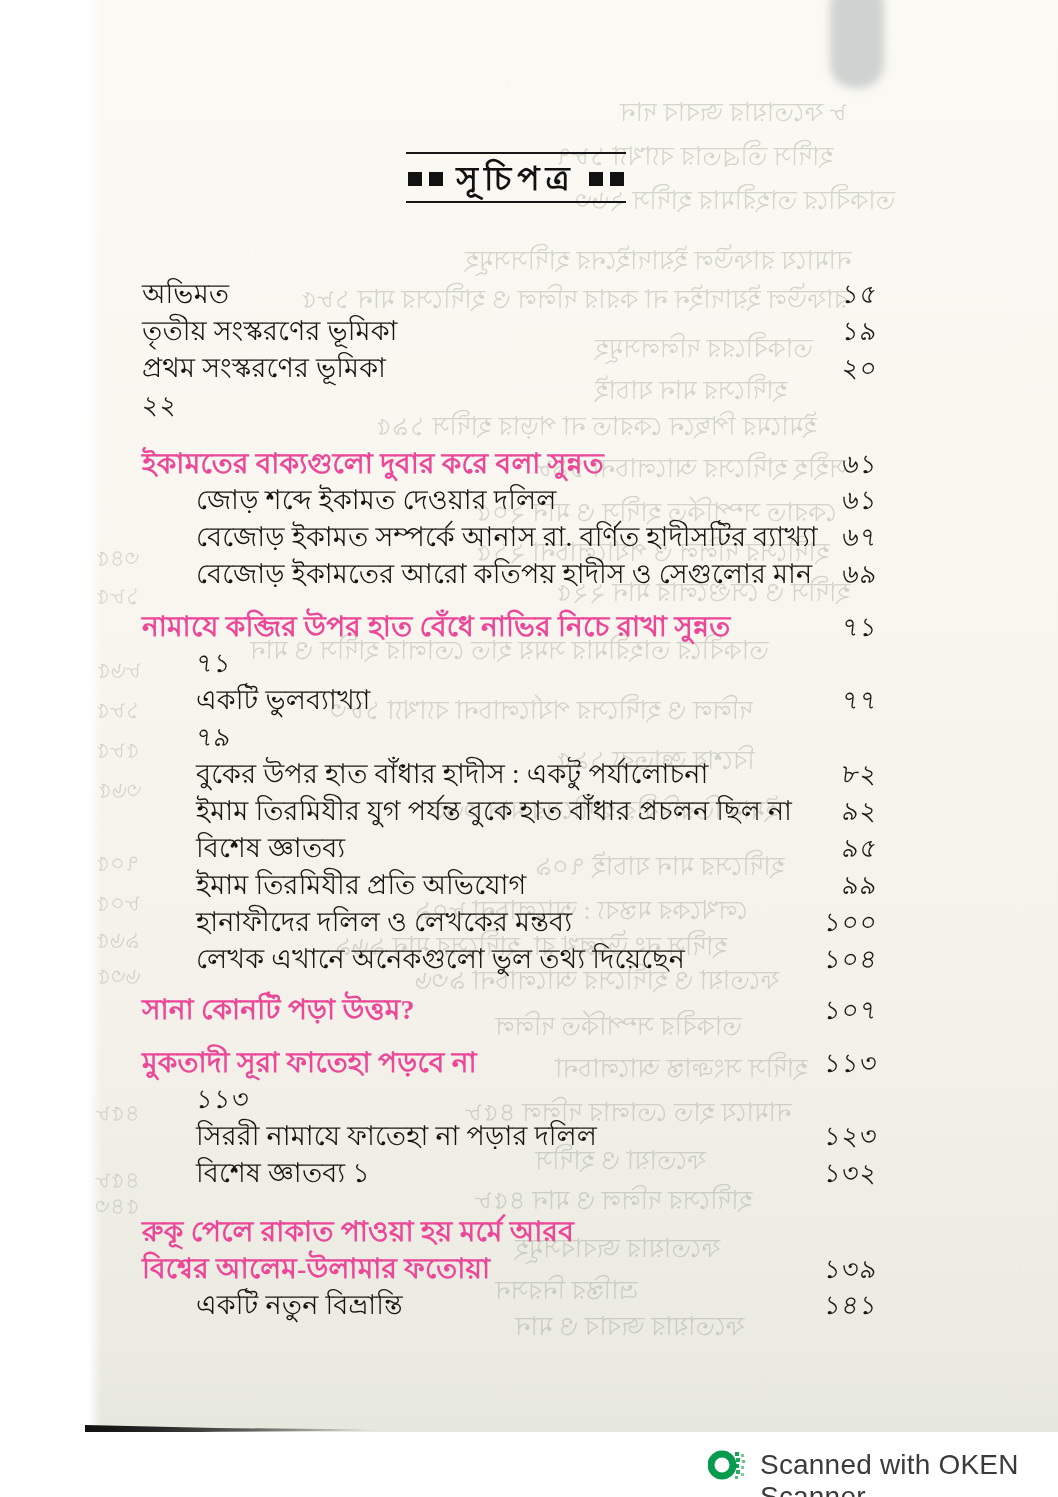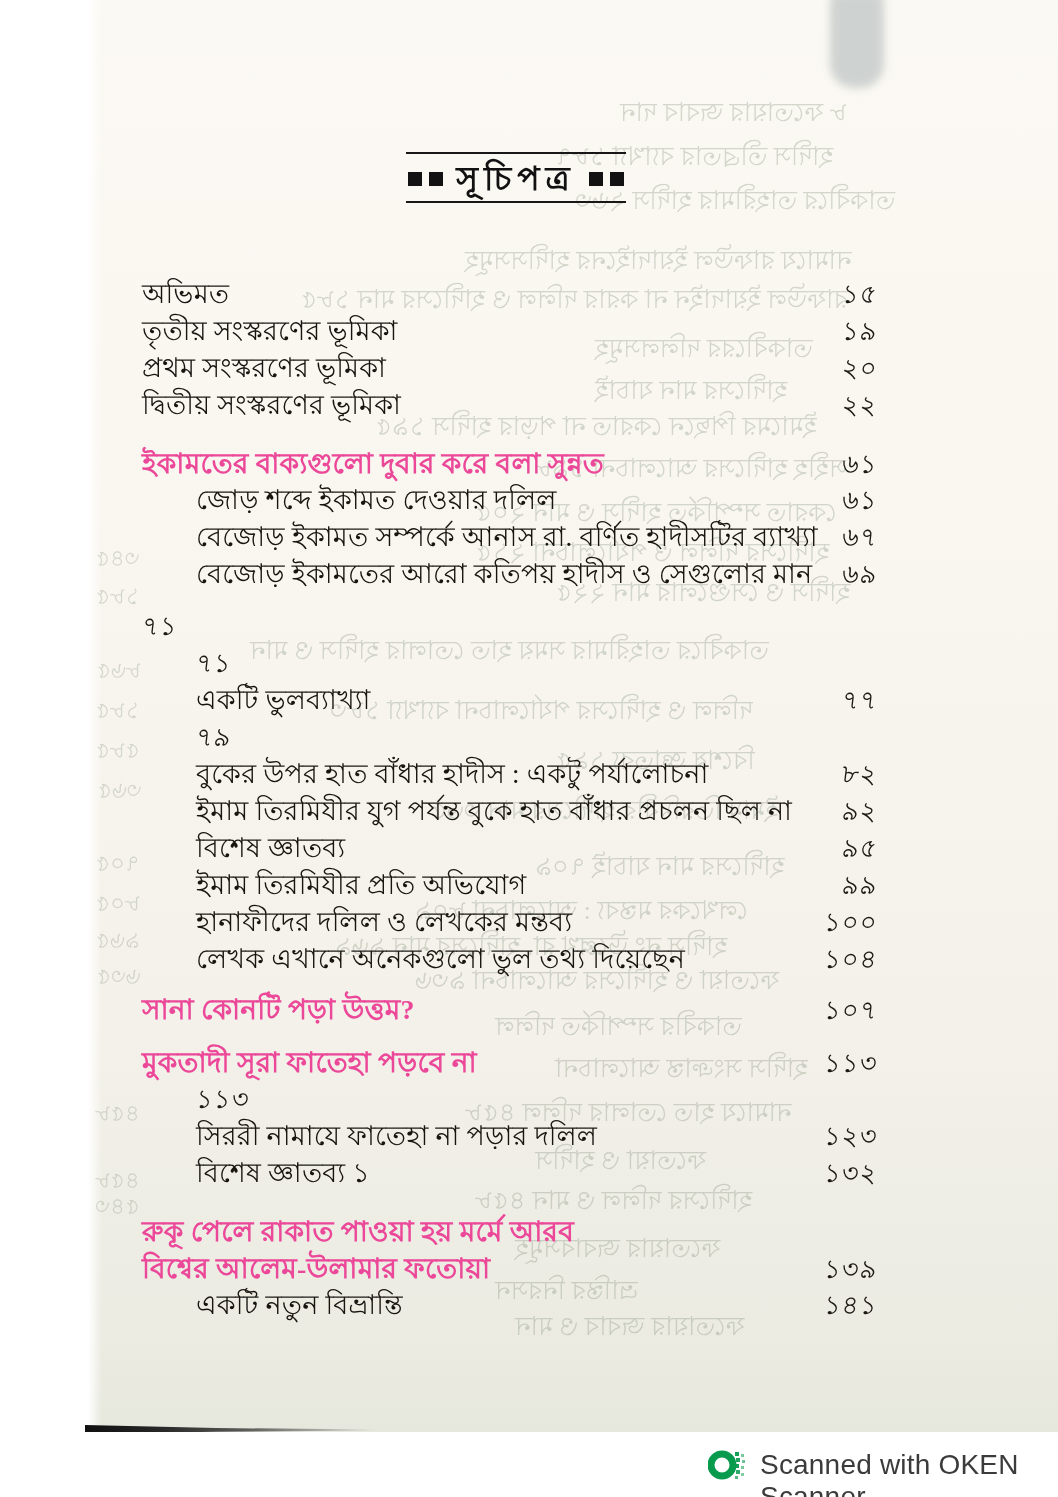--- a/index.html
+++ b/index.html
@@ -154,21 +154,20 @@
       </div>
       <div class="toc-row">
         <span class="toc-label">তৃতীয় সংস্করণের ভূমিকা</span>
         <span class="toc-page">১৯</span>
       </div>
       <div class="toc-row">
         <span class="toc-label">প্রথম সংস্করণের ভূমিকা</span>
         <span class="toc-page">২০</span>
       </div>
       <div class="toc-row">
-        <span class="toc-label">দ্বিতীয় সংস্করণের ভূমিকা</span>
         <span class="toc-page">২২</span>
       </div>
     </div>
     <div class="toc-group" style="margin-top: 21px;">
       <div class="toc-row bold">
         <span class="toc-label">ইকামতের বাক্যগুলো দুবার করে বলা সুন্নত</span>
         <span class="toc-page">৬১</span>
       </div>
       <div class="toc-row indent">
         <span class="toc-label">জোড় শব্দে ইকামত দেওয়ার দলিল</span>
@@ -178,20 +177,21 @@
         <span class="toc-label">বেজোড় ইকামত সম্পর্কে আনাস রা. বর্ণিত হাদীসটির ব্যাখ্যা</span>
         <span class="toc-page">৬৭</span>
       </div>
       <div class="toc-row indent">
         <span class="toc-label">বেজোড় ইকামতের আরো কতিপয় হাদীস ও সেগুলোর মান</span>
         <span class="toc-page">৬৯</span>
       </div>
     </div>
     <div class="toc-group" style="margin-top: 15px;">
       <div class="toc-row bold">
+        <span class="toc-label">নামাযে কব্জির উপর হাত বেঁধে নাভির নিচে রাখা সুন্নত</span>
         <span class="toc-page">৭১</span>
       </div>
       <div class="toc-row indent">
         <span class="toc-page">৭১</span>
       </div>
       <div class="toc-row indent">
         <span class="toc-label">একটি ভুলব্যাখ্যা</span>
         <span class="toc-page">৭৭</span>
       </div>
       <div class="toc-row indent">

